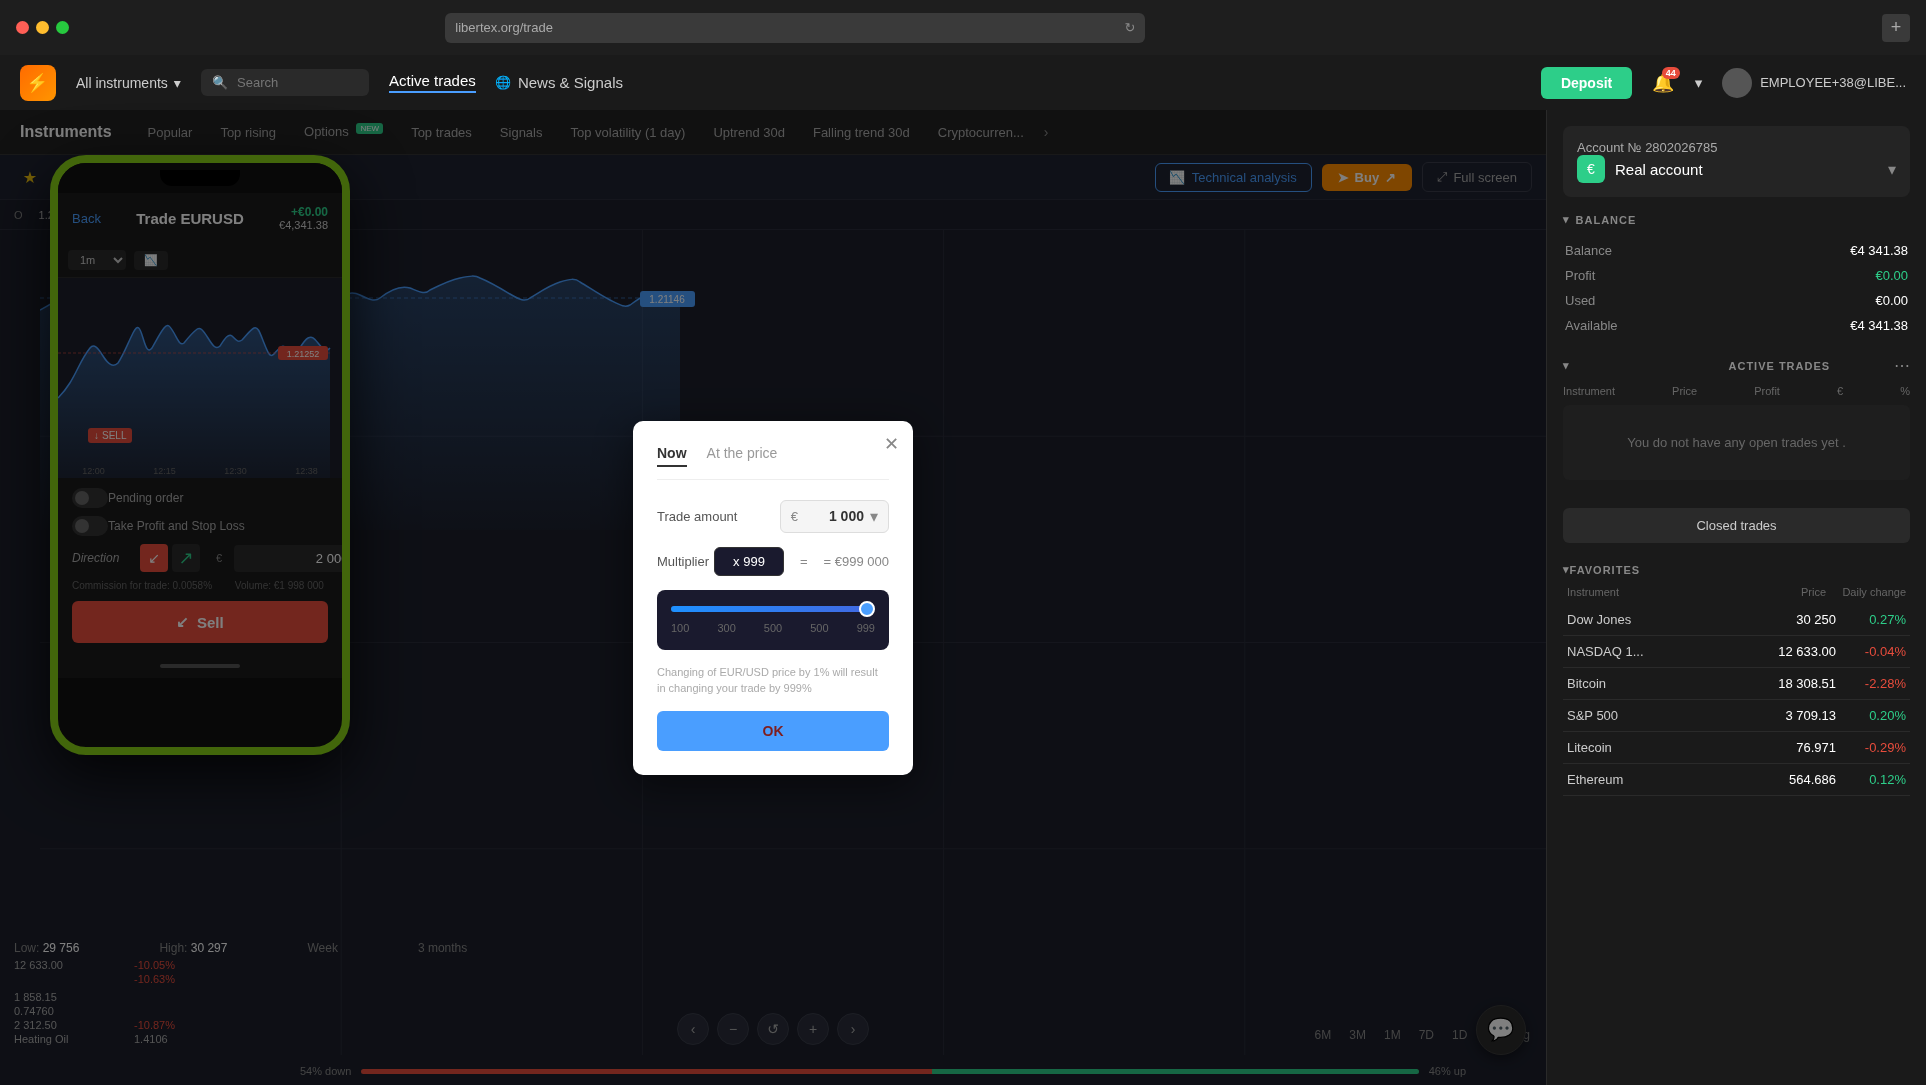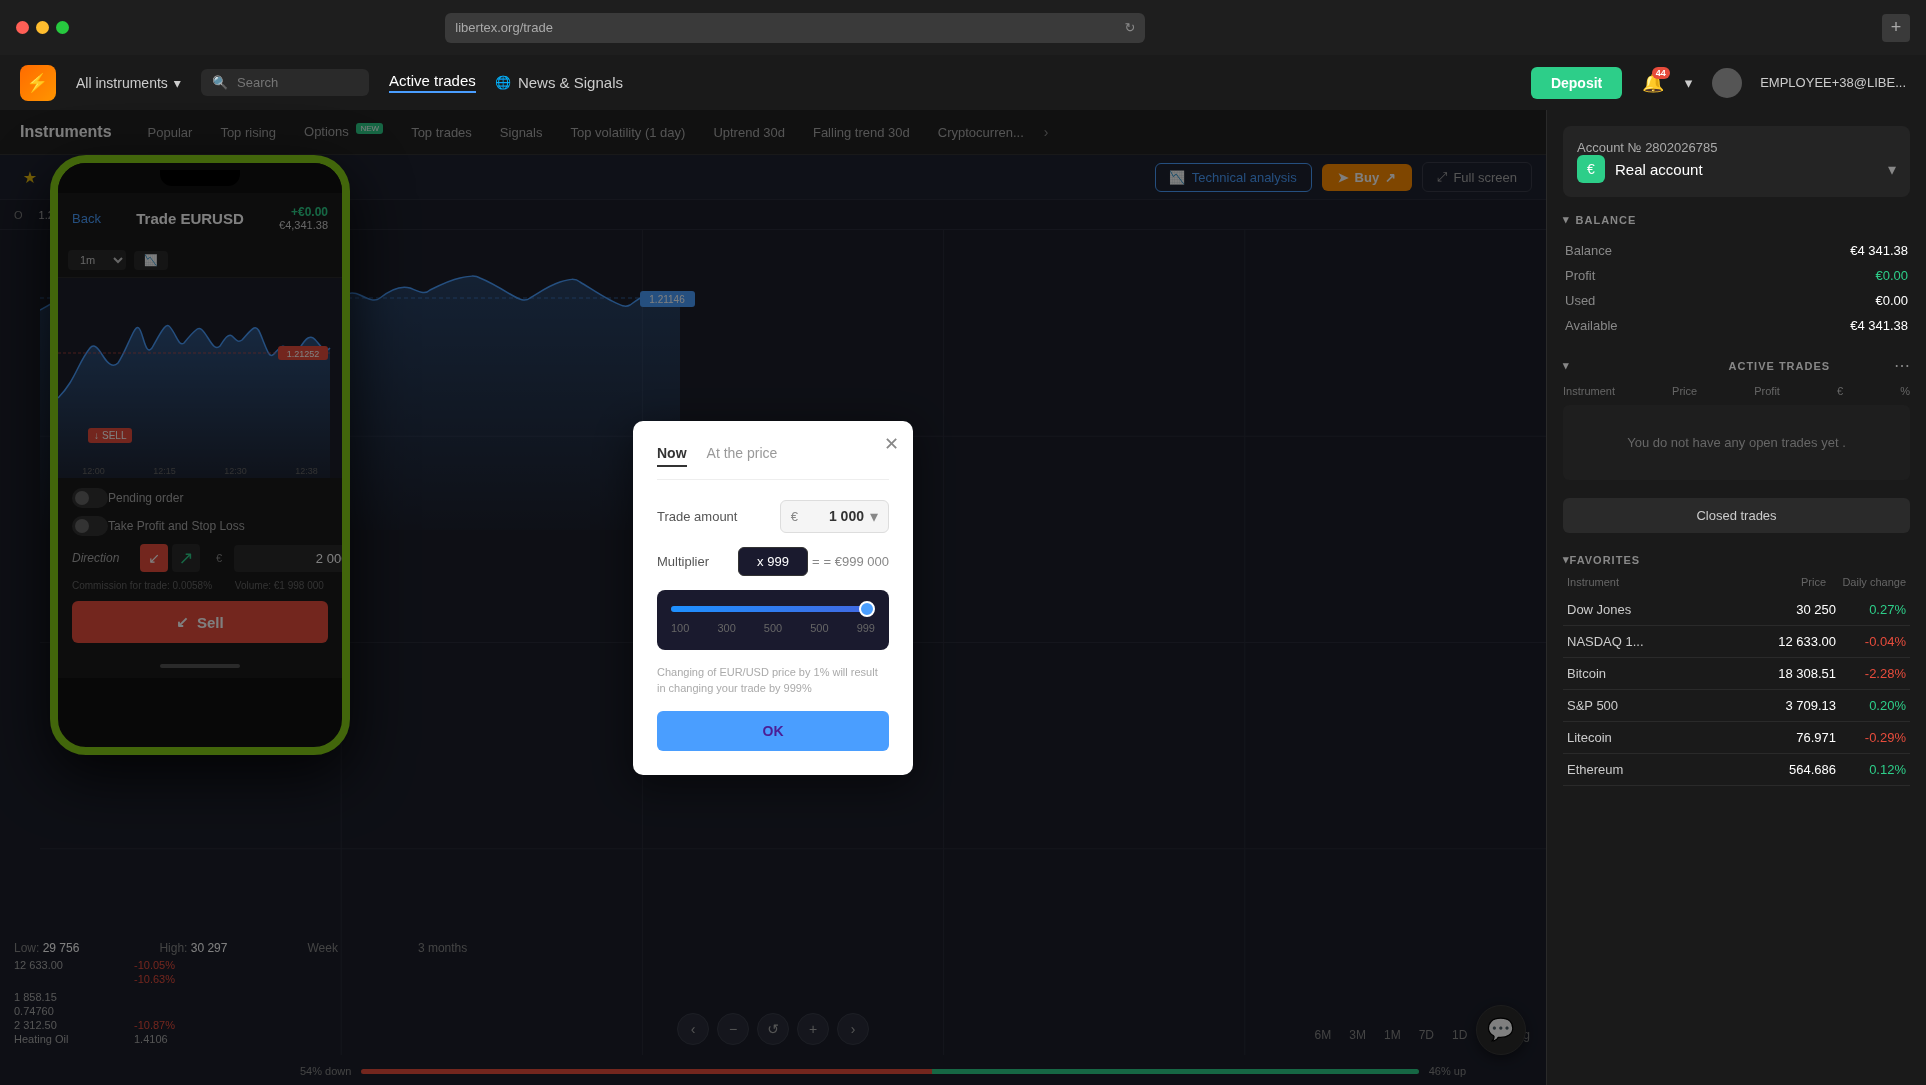--- a/index.html
+++ b/index.html
@@ -129,21 +129,21 @@
       position: absolute;
       top: -5px; right: -5px;
       background: #e74c3c;
       color: white;
       font-size: 9px;
       border-radius: 8px;
       padding: 1px 4px;
       font-weight: bold;
     }
     .user-info {
-      display: flex; align-items: center; gap: 18px;
+      display: flex; align-items: center; gap: 8px;
       color: #ccc; font-size: 13px; cursor: pointer;
     }
     .user-avatar {
       width: 30px; height: 30px;
       background: #555;
       border-radius: 50%;
     }
 
     
     .content {
@@ -389,21 +389,21 @@
 
     .closed-trades-btn {
       width: 100%;
       background: #2a2a2a;
       border: none;
       color: #ccc;
       padding: 10px;
       border-radius: 6px;
       font-size: 13px;
       cursor: pointer;
-      margin-top: 18px;
+      margin-top: 28px;
     }
     .fav-header {
       display: flex; align-items: center;
       margin-bottom: 10px;
     }
     .fav-columns {
       display: flex; justify-content: space-between;
       font-size: 11px;
       color: #666;
       margin-bottom: 6px;
@@ -678,21 +678,21 @@
     }
     .slider-info {
       font-size: 11px;
       color: #aaa;
       line-height: 1.5;
       margin-bottom: 14px;
     }
     .modal-ok-btn {
       width: 100%;
       background: #4a9eff;
-      color: #4c1d95;
+      color: #7f1d1d;
       border: none;
       border-radius: 6px;
       padding: 12px;
       font-size: 14px;
       font-weight: 600;
       cursor: pointer;
     }
 
     
     .chat-btn {
@@ -1143,21 +1143,21 @@
       <div class="modal-input-group">
         <span class="currency">€</span>
         <input type="text" value="1 000" style="">
         <span class="dropdown">▾</span>
       </div>
     </div>
 
     
     <div class="modal-field-row">
       <span class="modal-field-label">Multiplier</span>
-      <div style="display:flex;align-items:center;gap:4px;">
+      <div style="display:flex;align-items:center;gap:16px;">
         <input class="mult-input" type="text" value="x 999" style="">
         <span class="mult-eq">=</span>
         <span class="mult-result">= €999 000</span>
       </div>
     </div>
 
     
     <div class="slider-container">
       <div class="slider-track">
         <div class="slider-fill"></div>

